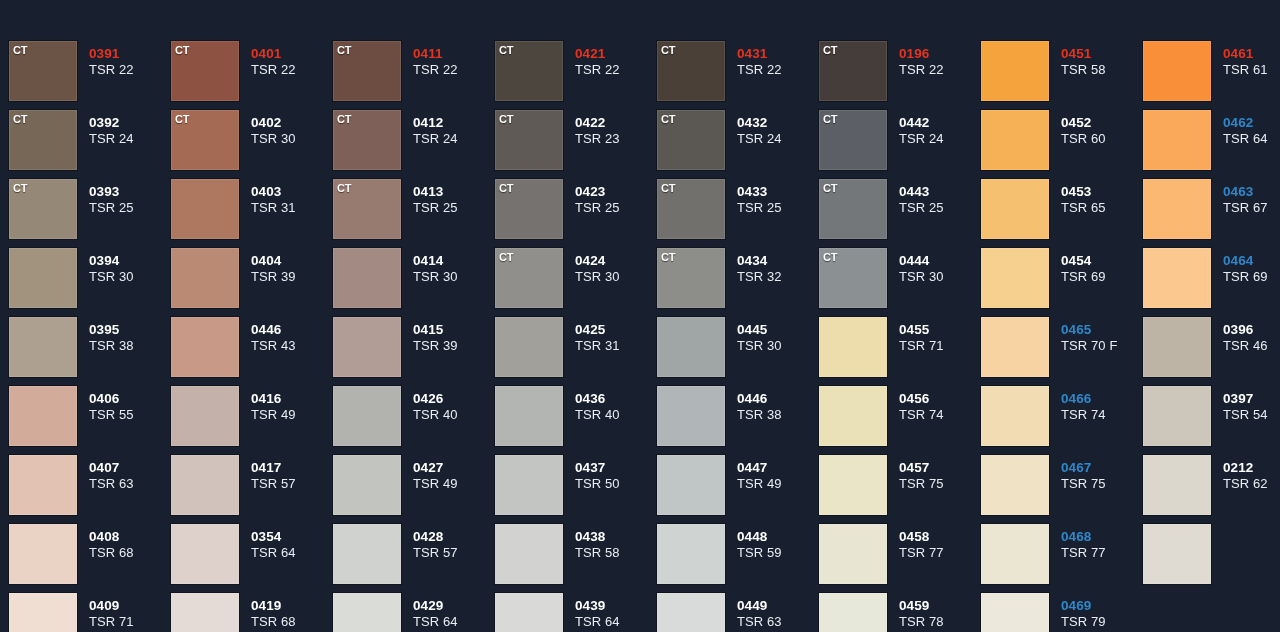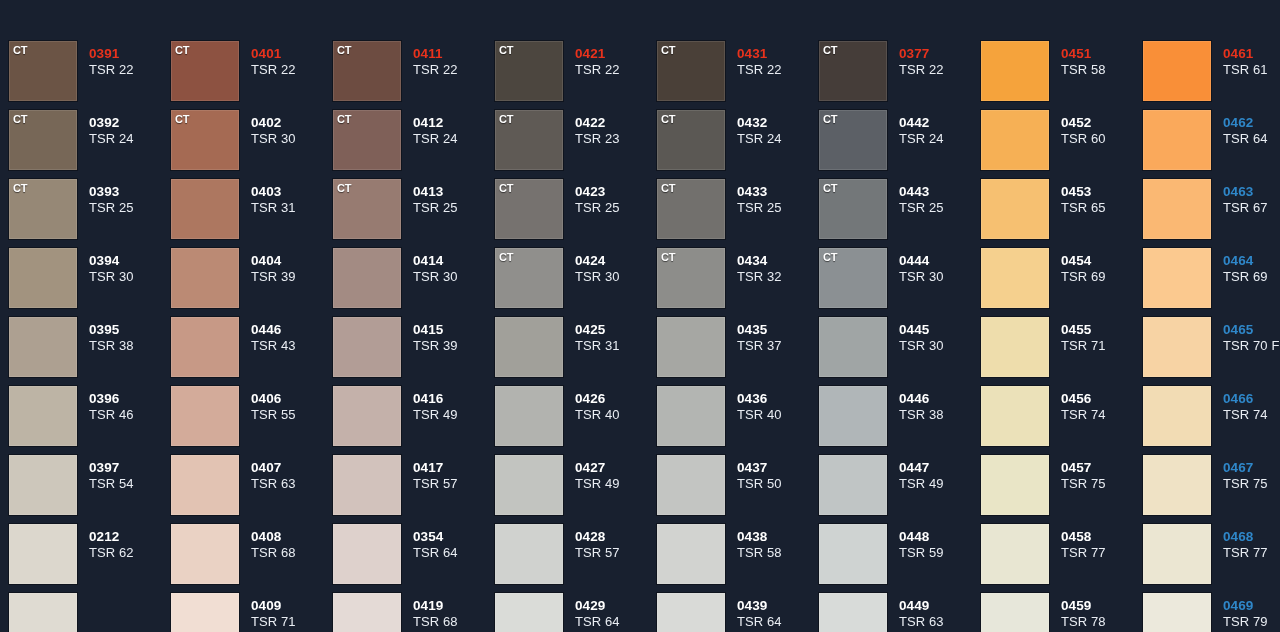--- a/index.html
+++ b/index.html
@@ -130,21 +130,21 @@
       <div class="swatch-meta">
         <div class="swatch-code code-red">0431</div>
         <div class="swatch-tsr">TSR 22</div>
       </div>
     </div>
     <div class="swatch-cell">
       <div class="swatch-chip" title="#453d39" style="background: rgb(69, 61, 57);">
         <span class="ct-badge">CT</span>
       </div>
       <div class="swatch-meta">
-        <div class="swatch-code code-red">0377</div>
+        <div class="swatch-code code-red">0196</div>
         <div class="swatch-tsr">TSR 22</div>
       </div>
     </div>
     <div class="swatch-cell">
       <div class="swatch-chip" title="#f5a33c" style="background: rgb(245, 163, 60);"></div>
       <div class="swatch-meta">
         <div class="swatch-code code-red">0451</div>
         <div class="swatch-tsr">TSR 58</div>
       </div>
     </div>
@@ -373,27 +373,20 @@
       </div>
     </div>
     <div class="swatch-cell">
       <div class="swatch-chip" title="#a1a09a" style="background: rgb(161, 160, 154);"></div>
       <div class="swatch-meta">
         <div class="swatch-code">0425</div>
         <div class="swatch-tsr">TSR 31</div>
       </div>
     </div>
     <div class="swatch-cell">
-      <div class="swatch-chip" title="#a6a7a3" style="background: rgb(166, 167, 163);"></div>
-      <div class="swatch-meta">
-        <div class="swatch-code">0435</div>
-        <div class="swatch-tsr">TSR 37</div>
-      </div>
-    </div>
-    <div class="swatch-cell">
       <div class="swatch-chip" title="#a0a5a5" style="background: rgb(160, 165, 165);"></div>
       <div class="swatch-meta">
         <div class="swatch-code">0445</div>
         <div class="swatch-tsr">TSR 30</div>
       </div>
     </div>
     <div class="swatch-cell">
       <div class="swatch-chip" title="#eeddac" style="background: rgb(238, 221, 172);"></div>
       <div class="swatch-meta">
         <div class="swatch-code">0455</div>

